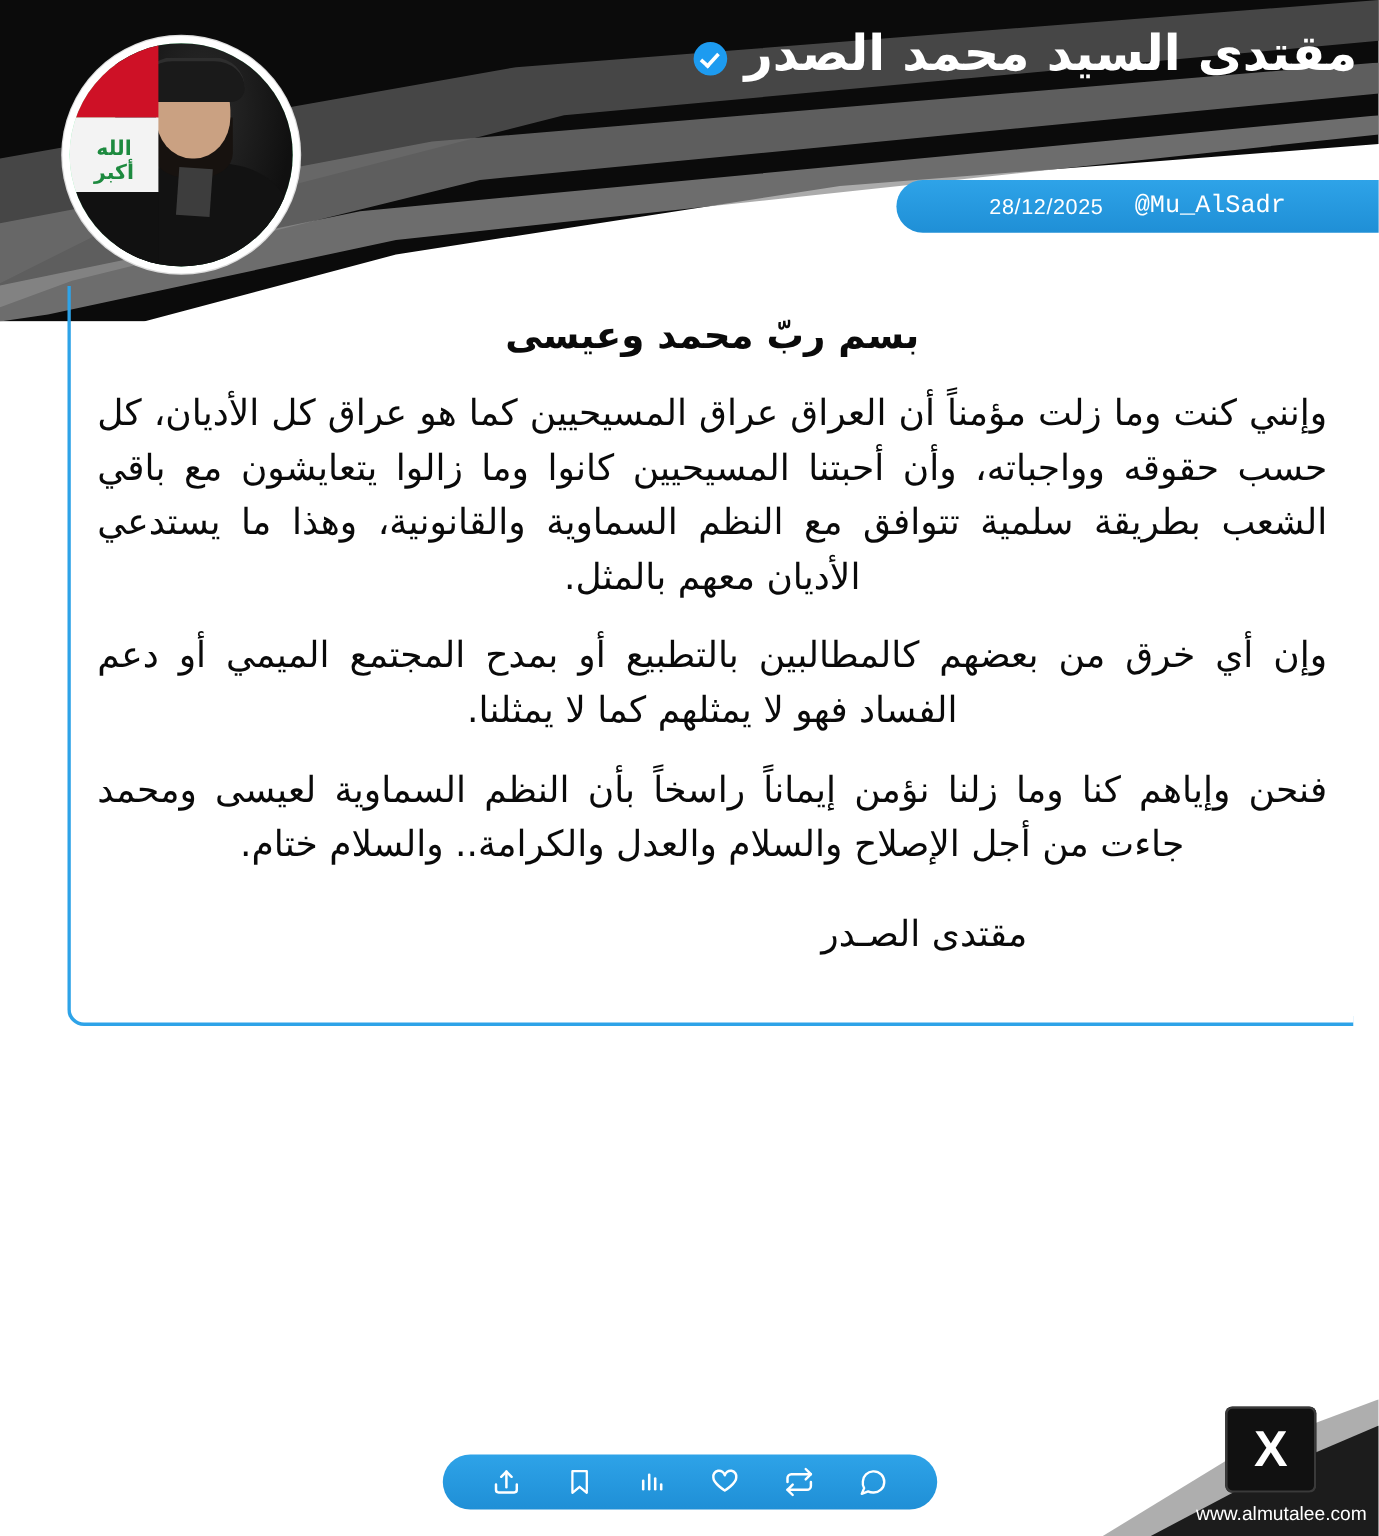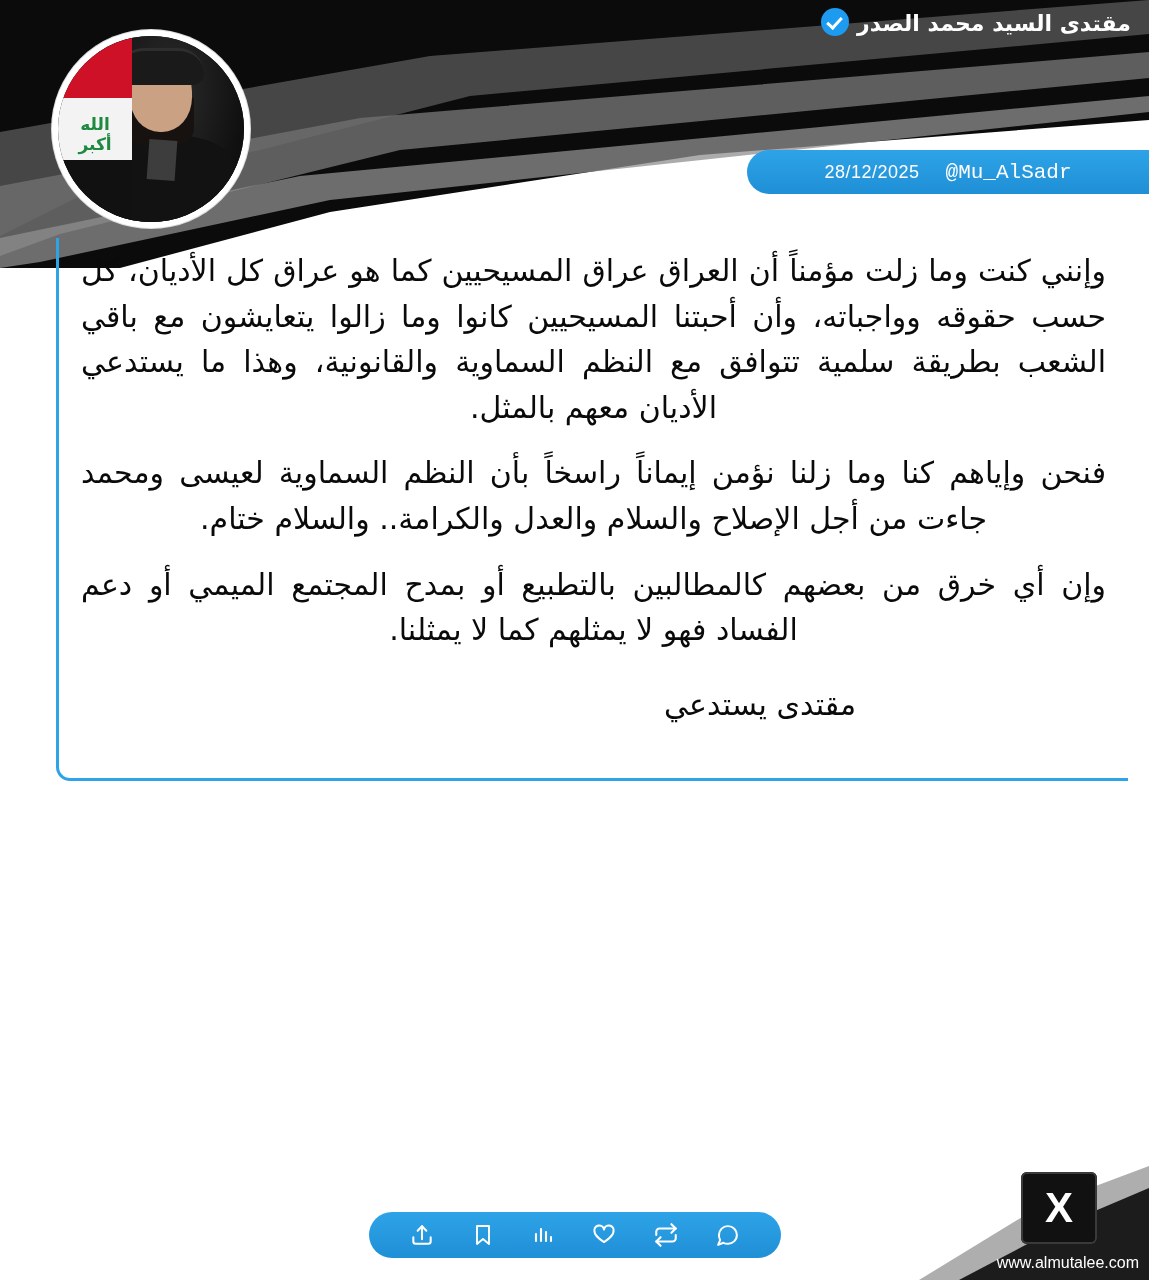--- a/index.html
+++ b/index.html
@@ -54,24 +54,24 @@
     position: absolute;
     top: 0; left: 0;
     width: 1149px;
     height: 268px;
     background: #8f8f8f;
     opacity: .75;
     clip-path: polygon(0 238px, 300px 176px, 1149px 96px, 1149px 112px, 330px 200px, 40px 262px, 0 268px);
   }
   .banner-title {
     position: absolute;
-    top: 8px;
+    top: 20px;
     right: 18px;
     color: #ffffff;
-    font-size: 22px;
+    font-size: 41px;
     font-weight: bold;
     letter-spacing: 0px;
     direction: rtl;
     z-index: 4;
     white-space: nowrap;
   }
   .verified-badge {
     display: inline-block;
     width: 28px;
     height: 28px;
@@ -106,21 +106,21 @@
     box-sizing: border-box;
     z-index: 5;
     box-shadow: 0 0 0 1px #dddddd;
   }
   .avatar {
     width: 100%;
     height: 100%;
     border-radius: 50%;
     overflow: hidden;
     position: relative;
-    background: #000000;
+    background: #86efac;
   }
   .flag-red, .flag-white, .flag-black {
     position: absolute;
     left: 0;
     width: 74px;
   }
   .flag-red { top: 0; height: 33.4%; background: #ce1126; }
   .flag-white { top: 33.4%; height: 33.2%; background: #f3f3f3; }
   .flag-black { top: 66.6%; height: 33.4%; background: #111111; }
   .flag-script {
@@ -363,24 +363,25 @@
     <div class="flag-script">الله أكبر</div>
   </div>
 </div>
 
 <div class="meta-bar">
   <span class="meta-date">28/12/2025</span>
   <span class="meta-handle">@Mu_AlSadr</span>
 </div>
 
 <div class="content">
+  <div class="basmala">بسم ربّ محمد وعيسى</div>
   <p class="para">وإنني كنت وما زلت مؤمناً أن العراق عراق المسيحيين كما هو عراق كل الأديان، كل حسب حقوقه وواجباته، وأن أحبتنا المسيحيين كانوا وما زالوا يتعايشون مع باقي الشعب بطريقة سلمية تتوافق مع النظم السماوية والقانونية، وهذا ما يستدعي الأديان معهم بالمثل.</p>
+  <p class="para">وإن أي خرق من بعضهم كالمطالبين بالتطبيع أو بمدح المجتمع الميمي أو دعم الفساد فهو لا يمثلهم كما لا يمثلنا.</p>
   <p class="para">فنحن وإياهم كنا وما زلنا نؤمن إيماناً راسخاً بأن النظم السماوية لعيسى ومحمد جاءت من أجل الإصلاح والسلام والعدل والكرامة.. والسلام ختام.</p>
-  <p class="para">وإن أي خرق من بعضهم كالمطالبين بالتطبيع أو بمدح المجتمع الميمي أو دعم الفساد فهو لا يمثلهم كما لا يمثلنا.</p>
-  <div class="signature">مقتدى يستدعي</div>
+  <div class="signature">مقتدى الصـدر</div>
 </div>
 
 <div class="actions">
   <span>
     <svg width="26" height="26" viewBox="0 0 24 24" fill="none" stroke="#ffffff" stroke-width="1.9" stroke-linecap="round" stroke-linejoin="round">
       <path d="M12 16V4"></path>
         <path d="M8 8l4-4 4 4"></path>
         <path d="M4 14v4a2 2 0 0 0 2 2h12a2 2 0 0 0 2-2v-4"></path>
     </svg>
   </span>

